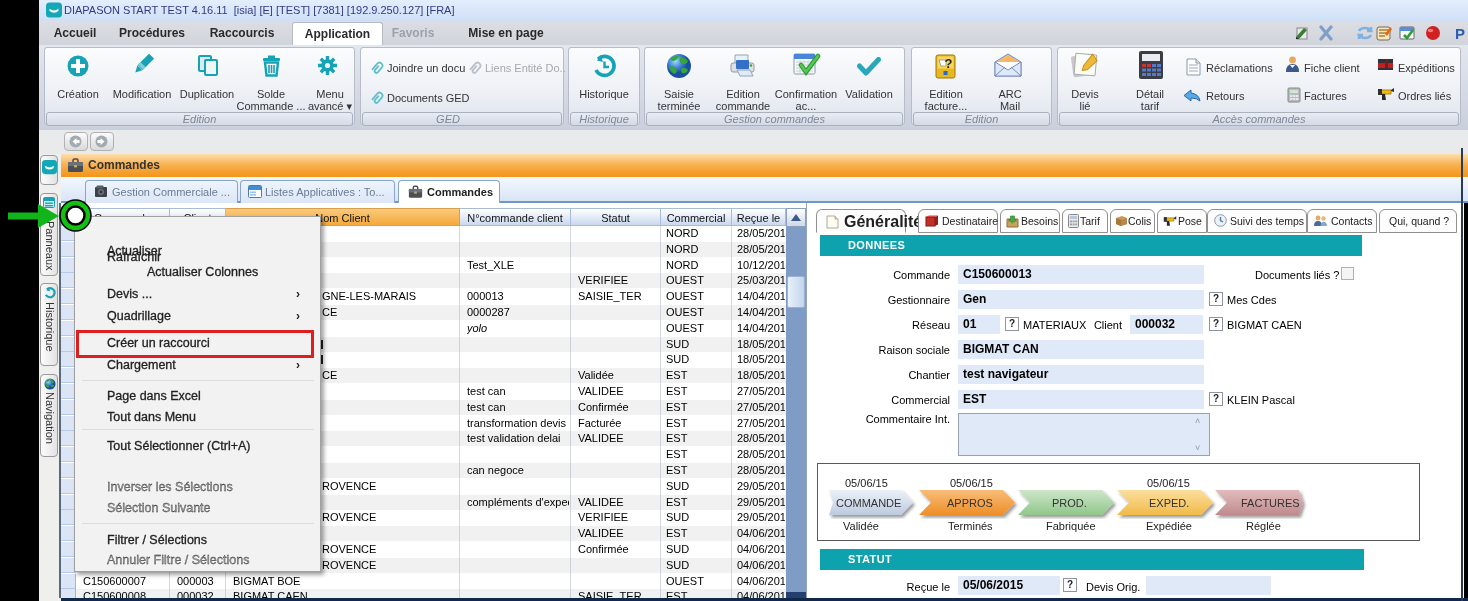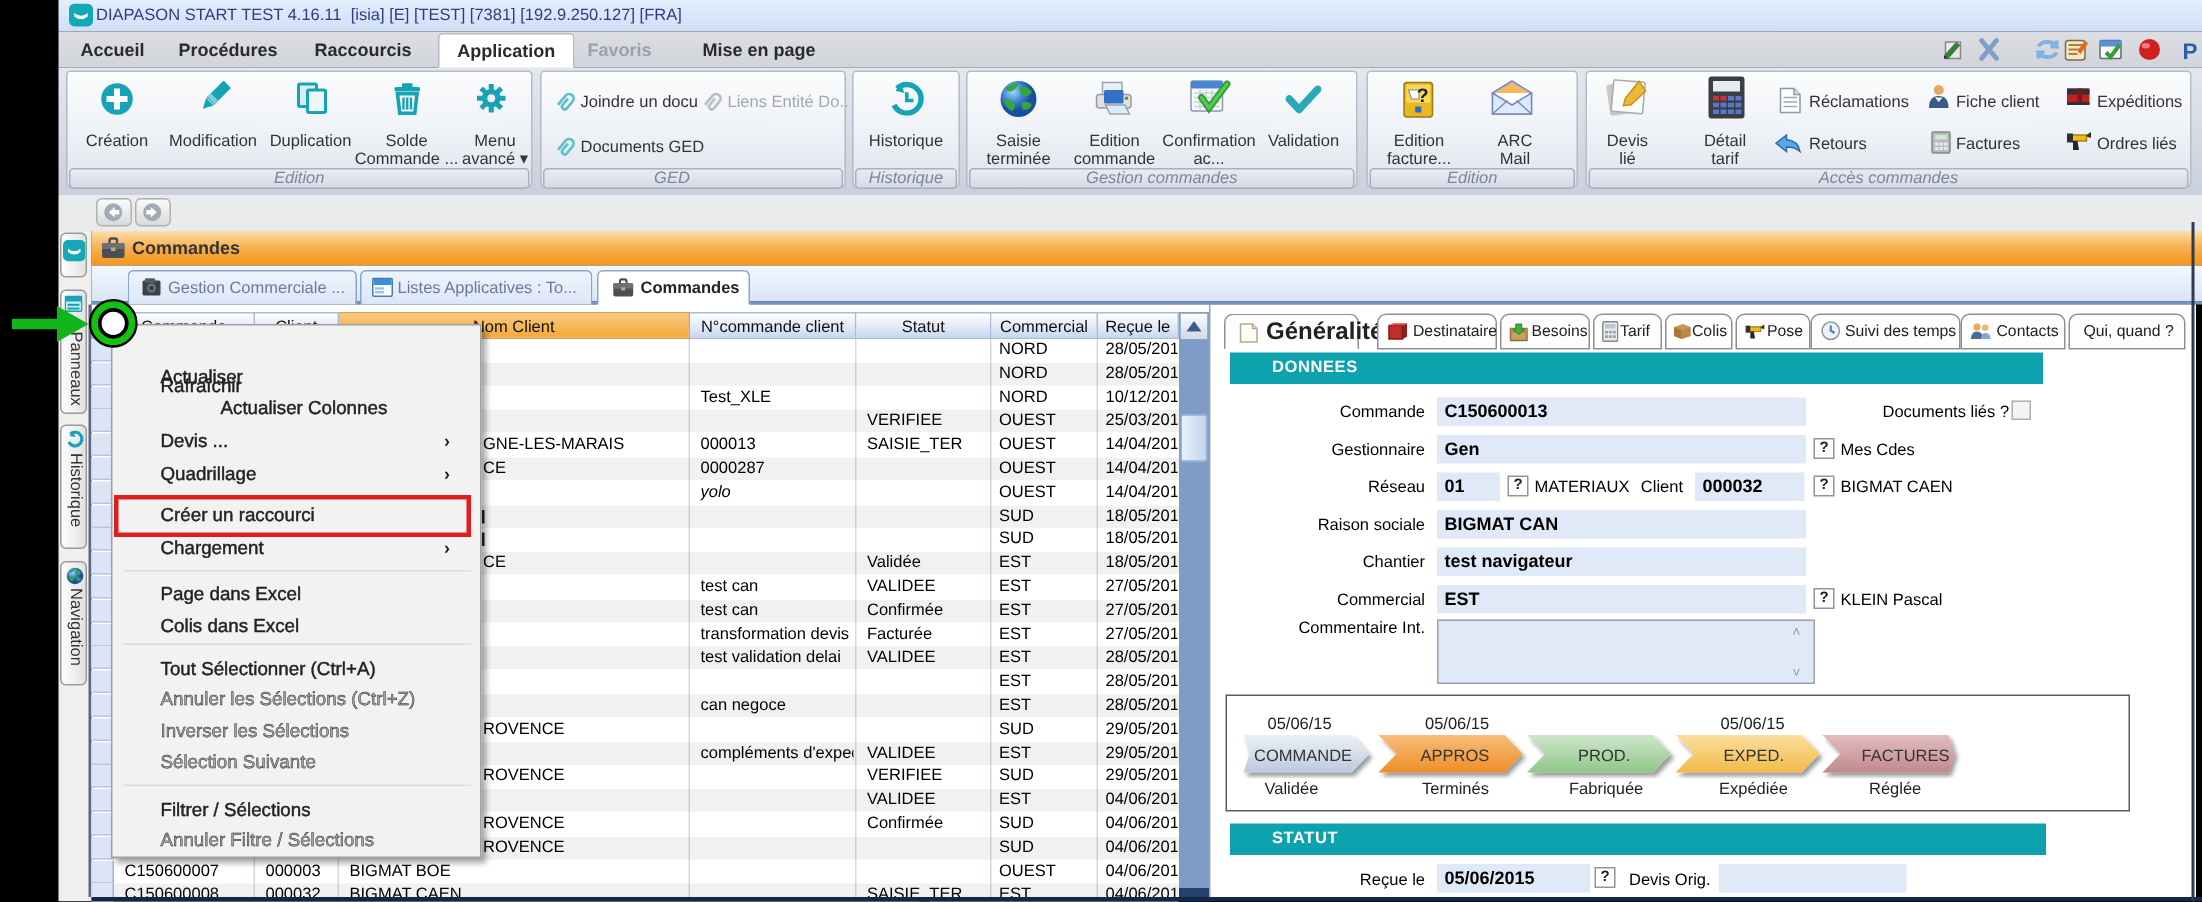--- a/index.html
+++ b/index.html
@@ -702,24 +702,23 @@
   <div class="ab mi" style="top:283px;">Devis ...</div>
     <div class="ab marr" style="top:283px;height:22px;line-height:22px;">›</div>
   <div class="ab mi" style="top:305px;">Quadrillage</div>
     <div class="ab marr" style="top:305px;height:22px;line-height:22px;">›</div>
   <div class="ab msep" style="top:330px;"></div>
   <div class="ab mi" style="top:332px;">Créer un raccourci</div>
   <div class="ab mi" style="top:354px;">Chargement</div>
     <div class="ab marr" style="top:354px;height:22px;line-height:22px;">›</div>
   <div class="ab msep" style="top:380px;"></div>
   <div class="ab mi" style="top:385px;">Page dans Excel</div>
-  <div class="ab mi" style="top:406px;">Colis dans Excel</div>
+  <div class="ab mi" style="top:406px;">Tout dans Menu</div>
   <div class="ab msep" style="top:429px;"></div>
   <div class="ab mi" style="top:435px;">Tout Sélectionner (Ctrl+A)</div>
-  <div class="ab mi dis" style="top:455px;">Annuler les Sélections (Ctrl+Z)</div>
   <div class="ab mi dis" style="top:476px;">Inverser les Sélections</div>
   <div class="ab mi dis" style="top:497px;">Sélection Suivante</div>
   <div class="ab msep" style="top:523px;"></div>
   <div class="ab mi" style="top:529px;">Filtrer / Sélections</div>
   <div class="ab mi dis" style="top:549px;">Annuler Filtre / Sélections</div>
 
   <div class="ab" style="left:76px;top:330px;width:238px;height:28px;border:3px solid #dd1f1f;box-sizing:border-box;"></div>
 
   <svg class="ab" style="left:4px;top:200px" width="100" height="32" viewBox="0 0 100 32">
       <path d="M4 12.5 L34 12.5 L34 4 L55 16 L34 28 L34 19.5 L4 19.5 Z" fill="#12b41c"></path>

